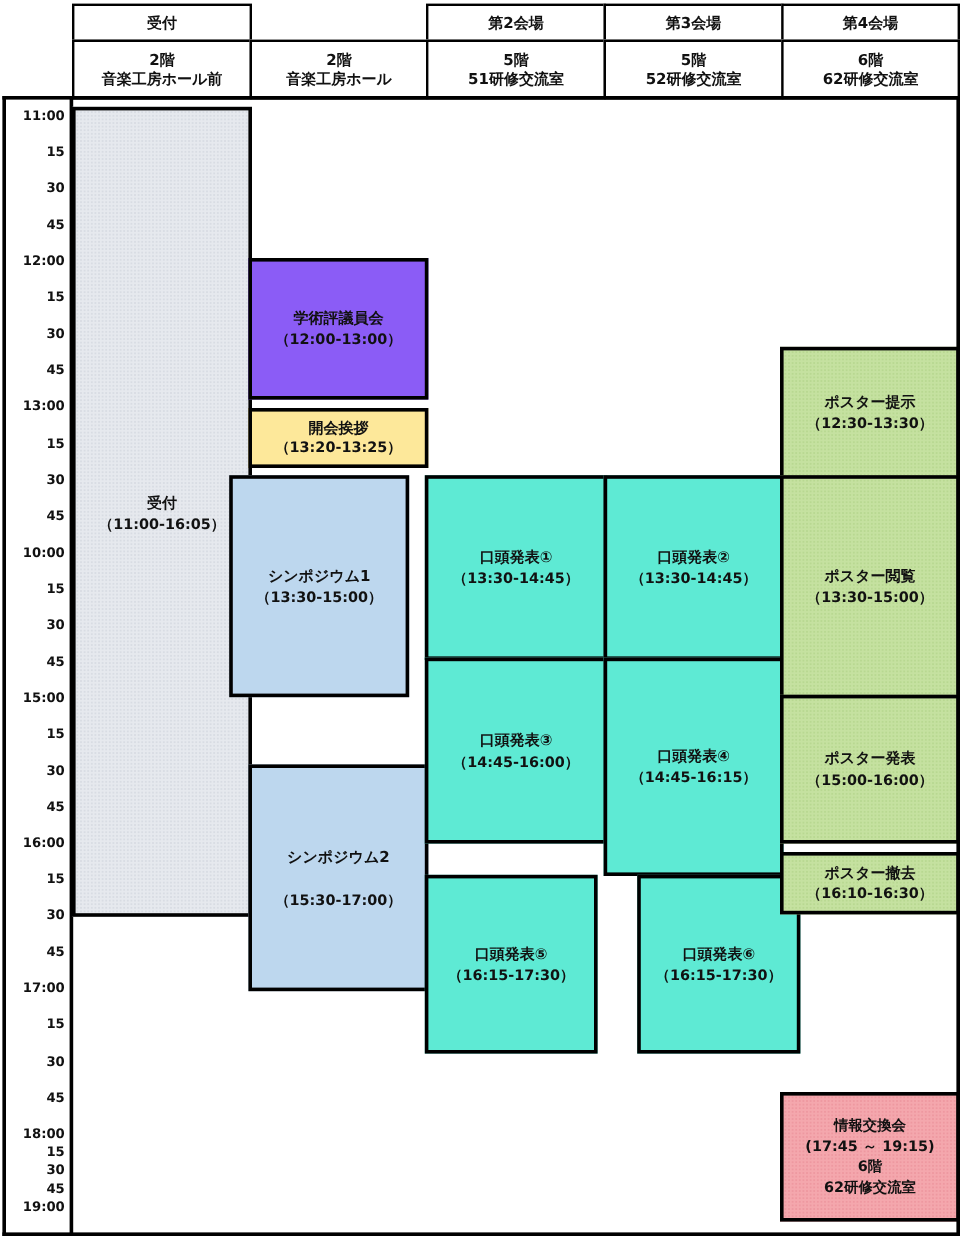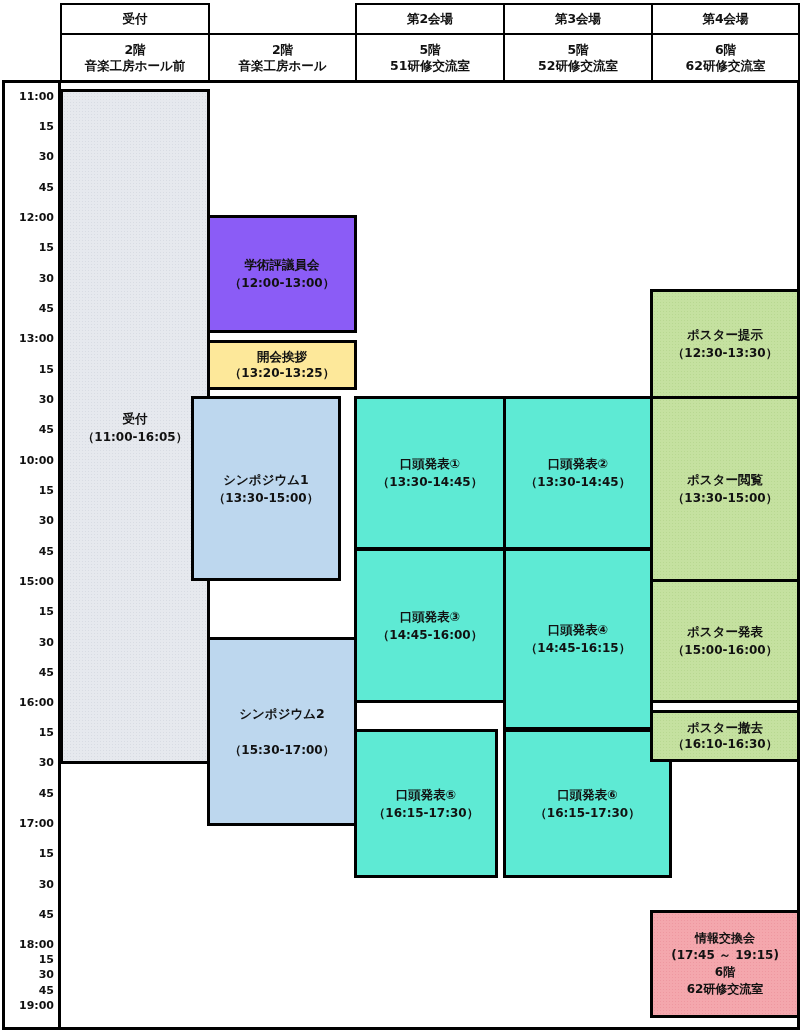--- a/index.html
+++ b/index.html
@@ -142,21 +142,21 @@
 </div>
 
 <div class="abs blk yellow" style="left:503px;top:396px;width:150px;height:154px;">
   <span>口頭発表②</span>
   <span class="t2">（13:30-14:45）</span>
 </div>
 <div class="abs blk yellow" style="left:503px;top:548px;width:150px;height:182px;">
   <span>口頭発表④</span>
   <span class="t2">（14:45-16:15）</span>
 </div>
-<div class="abs blk yellow" style="left:503px;top:729px;width:169px;height:149px;">
+<div class="abs blk yellow" style="left:531px;top:729px;width:136px;height:149px;">
   <span>口頭発表⑥</span>
   <span class="t2">（16:15-17:30）</span>
 </div>
 
 <div class="abs blk green" style="left:650px;top:289px;width:150px;height:110px;">
   <span>ポスター提示</span>
   <span class="t2">（12:30-13:30）</span>
 </div>
 <div class="abs blk green" style="left:650px;top:396px;width:150px;height:186px;">
   <span>ポスター閲覧</span>

